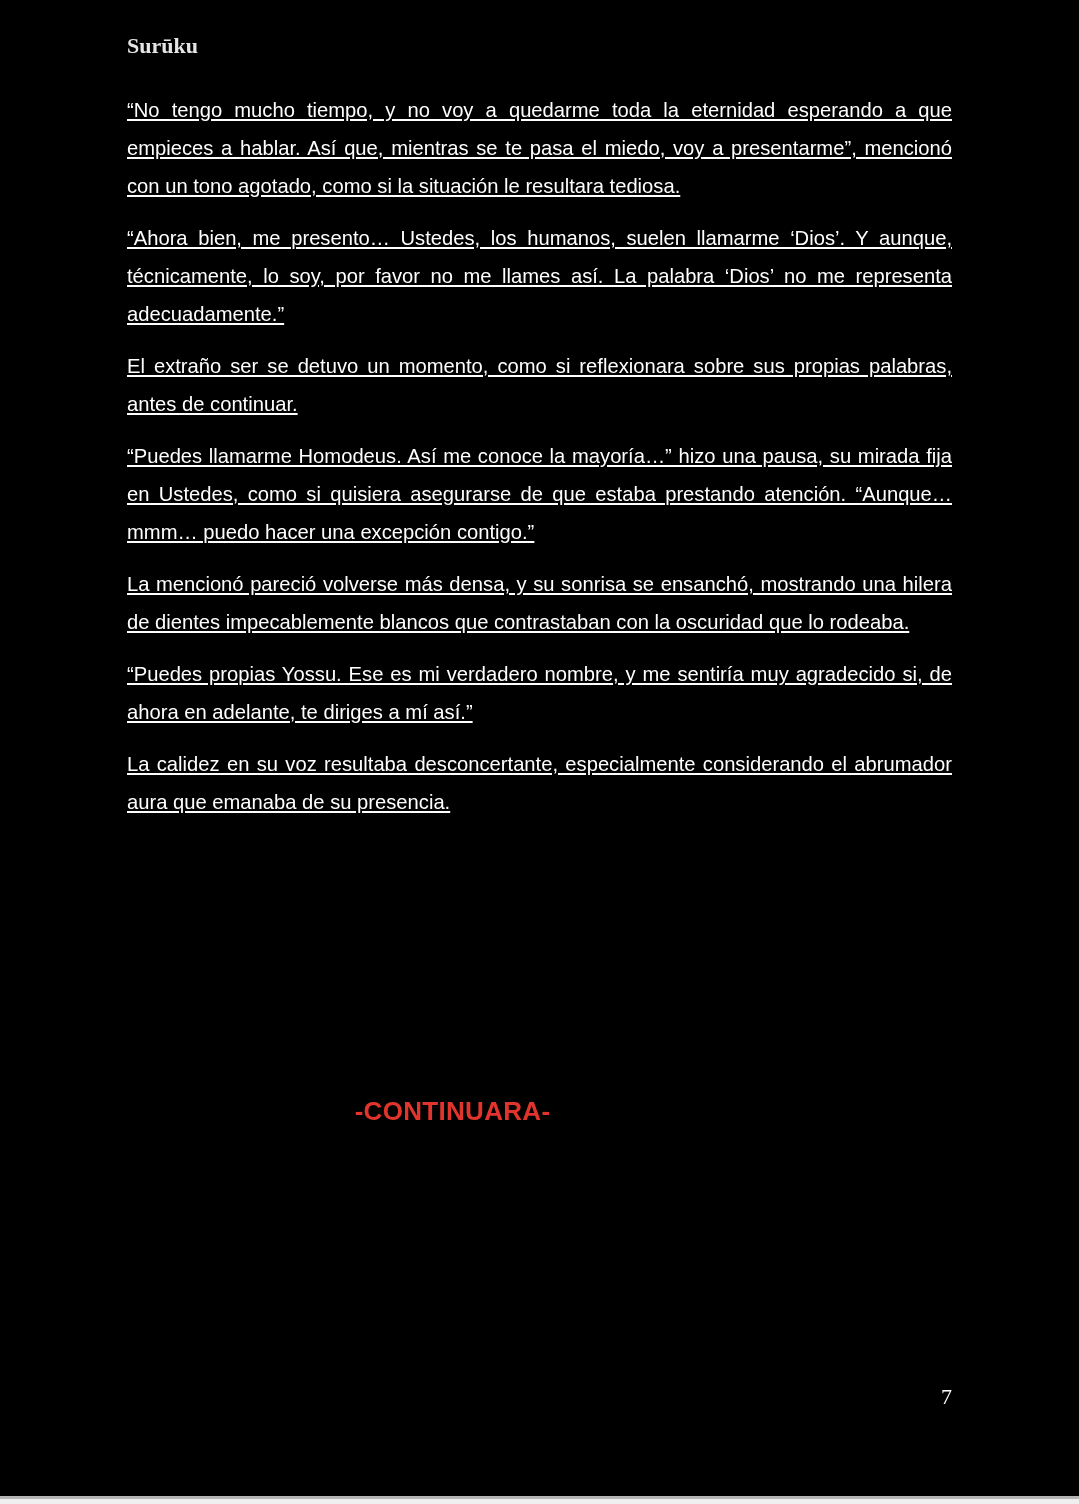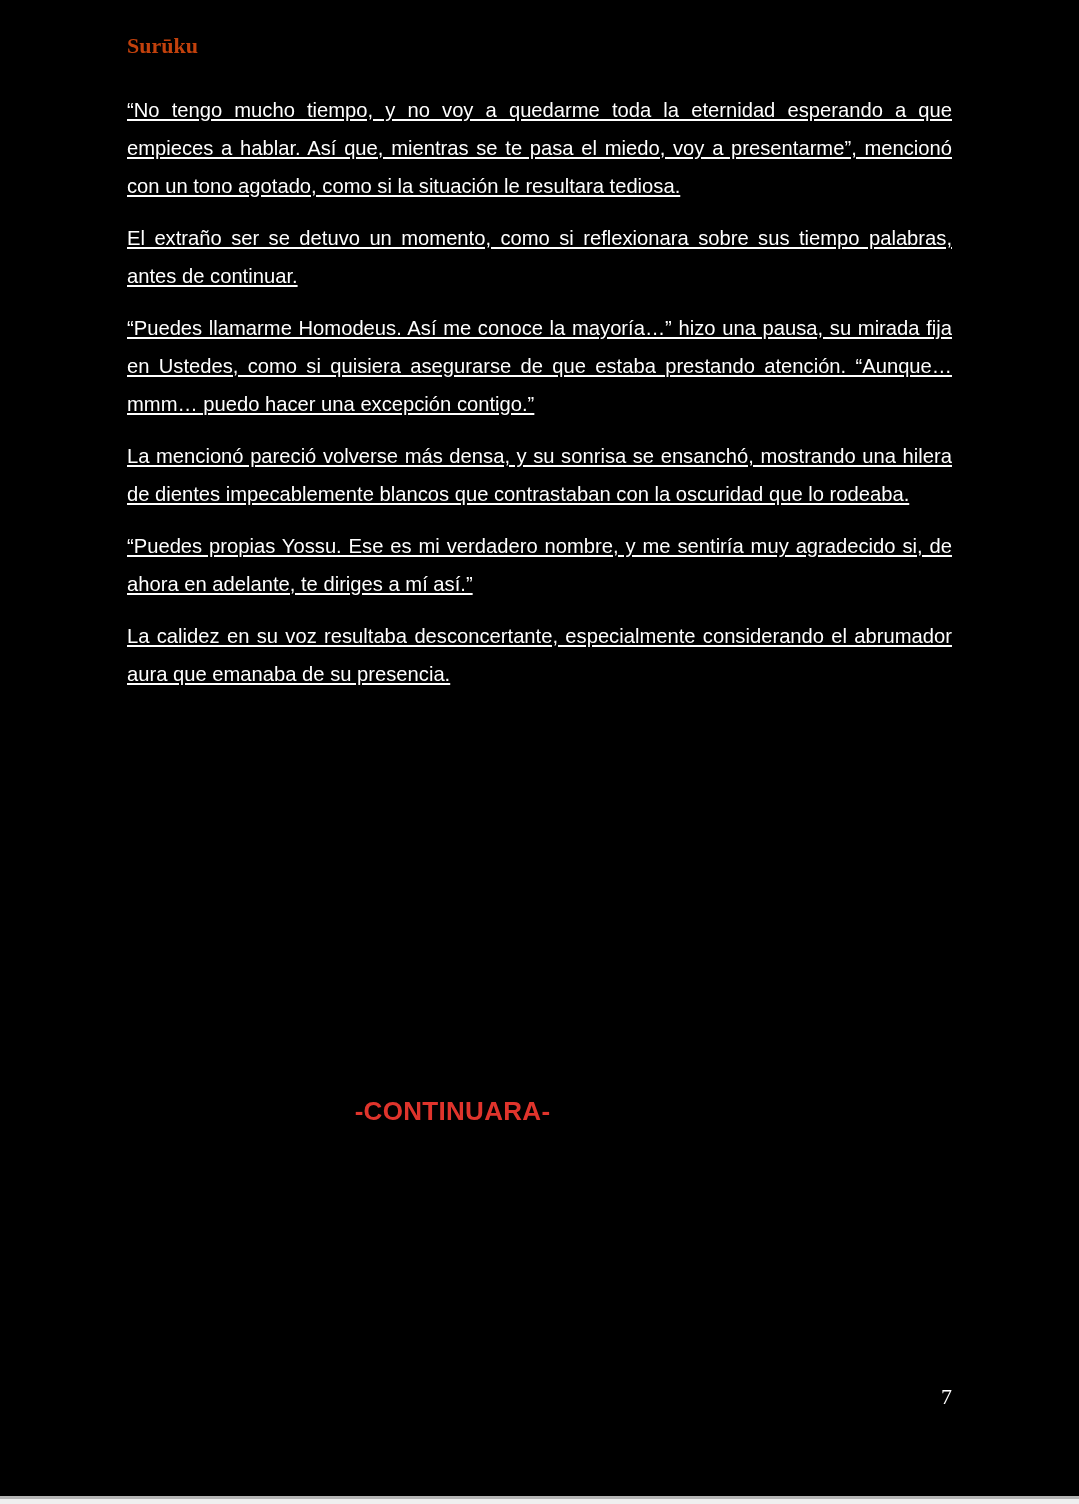--- a/index.html
+++ b/index.html
@@ -35,21 +35,21 @@
       background: #efefef;
     }
     .header-title {
       position: absolute;
       left: 127px;
       top: 32px;
       font-family: "Liberation Serif", "DejaVu Serif", serif;
       font-weight: bold;
       font-size: 22px;
       line-height: 28px;
-      color: #c2410c;
+      color: #e5e5e5;
       margin: 0;
     }
     .body-text {
       position: absolute;
       left: 127px;
       top: 91px;
       width: 825px;
       font-family: "Liberation Sans", "DejaVu Sans", sans-serif;
       font-size: 20.2px;
       line-height: 38px;
@@ -86,21 +86,22 @@
     }
   </style>
 </head>
 <body>
 
 <div class="page" style="background: rgb(0, 0, 0);">
   <h1 class="header-title">Surūku</h1>
 
   <div class="body-text">
     <p>“No tengo mucho tiempo, y no voy a quedarme toda la eternidad esperando a que empieces a hablar. Así que, mientras se te pasa el miedo, voy a presentarme”, mencionó con un tono agotado, como si la situación le resultara tediosa.</p>
-    <p>El extraño ser se detuvo un momento, como si reflexionara sobre sus tiempo palabras, antes de continuar.</p>
+    <p>“Ahora bien, me presento… Ustedes, los humanos, suelen llamarme ‘Dios’. Y aunque, técnicamente, lo soy, por favor no me llames así. La palabra ‘Dios’ no me representa adecuadamente.”</p>
+    <p>El extraño ser se detuvo un momento, como si reflexionara sobre sus propias palabras, antes de continuar.</p>
     <p>“Puedes llamarme Homodeus. Así me conoce la mayoría…” hizo una pausa, su mirada fija en Ustedes, como si quisiera asegurarse de que estaba prestando atención. “Aunque… mmm… puedo hacer una excepción contigo.”</p>
     <p>La mencionó pareció volverse más densa, y su sonrisa se ensanchó, mostrando una hilera de dientes impecablemente blancos que contrastaban con la oscuridad que lo rodeaba.</p>
     <p>“Puedes propias Yossu. Ese es mi verdadero nombre, y me sentiría muy agradecido si, de ahora en adelante, te diriges a mí así.”</p>
     <p>La calidez en su voz resultaba desconcertante, especialmente considerando el abrumador aura que emanaba de su presencia.</p>
   </div>
 
   <div class="continuara" style="color: rgb(224, 52, 44);">-CONTINUARA-</div>
 
   <div class="page-number">7</div>
 </div>

